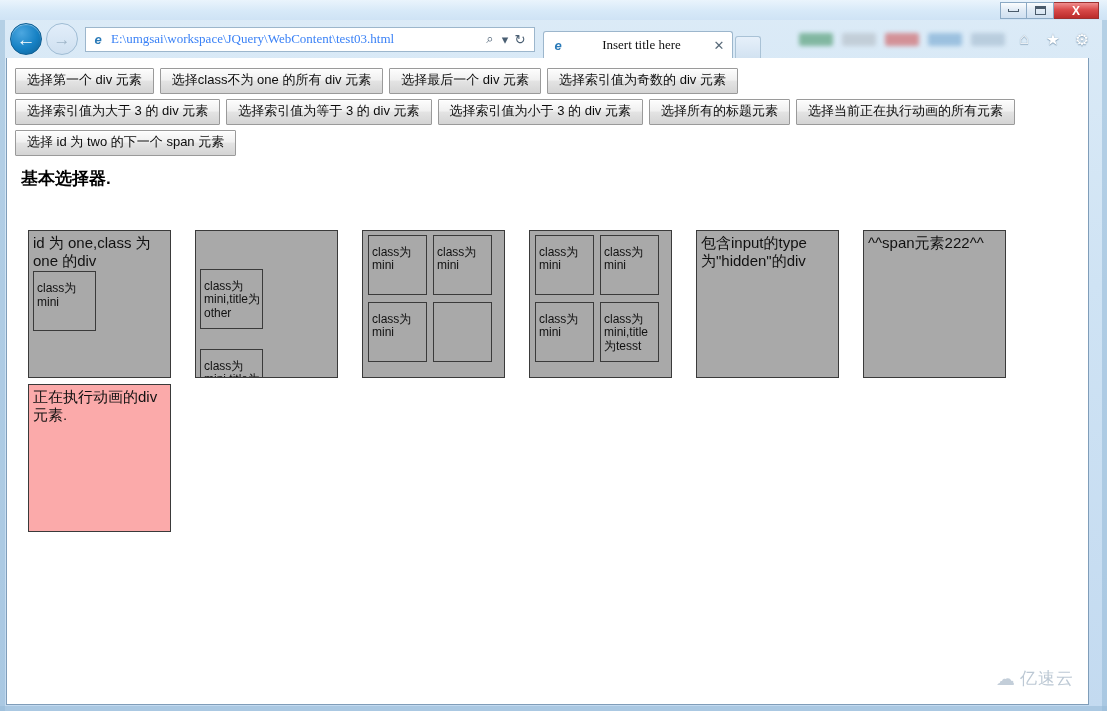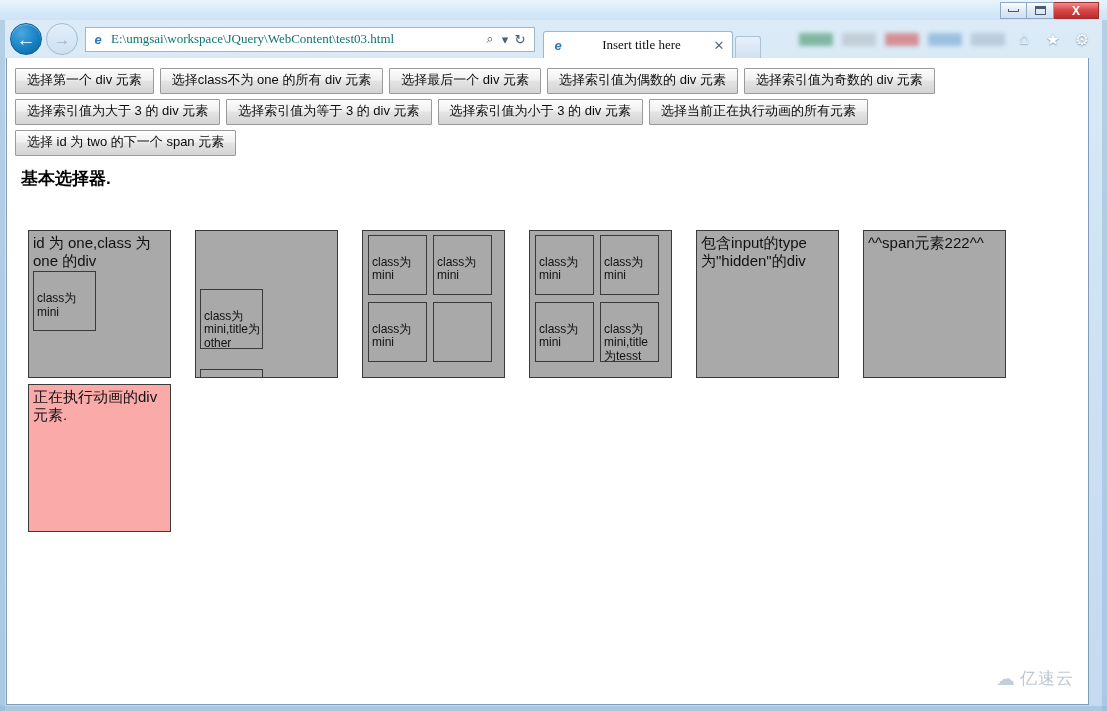--- a/index.html
+++ b/index.html
@@ -78,21 +78,21 @@
     display:flex; align-items:center; padding:0 4px;
     position:relative;
   }
   #ie-favicon {
     width:16px; height:16px; flex:none; margin-right:5px;
     display:flex; align-items:center; justify-content:center;
     font-size:13px; font-weight:bold; font-style:italic;
     color:#2a7ab8;
   }
   #url-text {
-    font-size:13px; color:#0f766e; white-space:nowrap; overflow:hidden;
+    font-size:13px; color:#3b82f6; white-space:nowrap; overflow:hidden;
     font-family: "Liberation Serif","DejaVu Serif", serif;
     flex:1;
   }
   .addr-icon { width:20px; height:20px; display:flex; align-items:center; justify-content:center; color:#4a5f73; font-size:13px; flex:none; }
 
   
   #tabstrip { margin-left:8px; display:flex; align-items:flex-end; height:38px; }
   #tab-active {
     height:27px; width:190px;
     background:#ffffff;
@@ -157,21 +157,21 @@
     line-height:1.18;
     position:relative;
     overflow:hidden;
   }
   .big-box .caption { display:block; }
   .mini-wrap { margin-top:2px; }
   .mini {
     border:1px solid #3a3a3a;
     width:63px; height:60px;
     font-size:12px; line-height:1.12;
-    padding:20px 2px 0 3px;
+    padding:10px 2px 0 3px;
     color:#111;
     float:left;
     margin:0 6px 6px 0;
     overflow:hidden;
   }
   .mini.blank { }
   .box2 .mini { margin:0 8px 4px 0; }
   .box2 .mini.m2 { margin-top:16px; }
   .grid-box { padding:4px 0 0 5px; }
   .grid-box .mini { width:59px; height:60px; margin:0 6px 7px 0; }
@@ -256,47 +256,47 @@
   </div>
 
   <div id="content">
     <div id="page">
 
       <div id="button-rows">
         <div class="btn-row">
           <button class="ui-btn">选择第一个 div 元素</button>
           <button class="ui-btn">选择class不为 one 的所有 div 元素</button>
           <button class="ui-btn">选择最后一个 div 元素</button>
-          <button class="ui-btn">选择索引值为偶数的 div 元素</button>
           <button class="ui-btn">选择索引值为奇数的 div 元素</button>
         </div>
         <div class="btn-row">
           <button class="ui-btn">选择索引值为大于 3 的 div 元素</button>
           <button class="ui-btn">选择索引值为等于 3 的 div 元素</button>
           <button class="ui-btn">选择索引值为小于 3 的 div 元素</button>
+          <button class="ui-btn">选择所有的标题元素</button>
           <button class="ui-btn">选择当前正在执行动画的所有元素</button>
         </div>
         <div class="btn-row">
           <button class="ui-btn">选择 id 为 two 的下一个 span 元素</button>
         </div>
       </div>
 
       <h3 id="page-title">基本选择器.</h3>
 
       <div id="box-area">
 
         <div class="big-box">
           <span class="caption">id 为 one,class 为 one 的div</span>
           <div class="mini-wrap">
             <div class="mini">class为mini</div>
           </div>
         </div>
 
         <div class="big-box box2">
-          <div class="mini-wrap" style="position:absolute; left:4px; top:56px;">
+          <div class="mini-wrap" style="position:absolute; left:4px; top:36px;">
             <div class="mini">class为mini,title为other</div>
             <div class="mini m2" style="height:62px;">class为mini,title为test</div>
           </div>
         </div>
 
         <div class="big-box grid-box">
           <div class="mini">class为mini</div>
           <div class="mini">class为mini</div>
           <div class="mini">class为mini</div>
           <div class="mini blank"></div>

